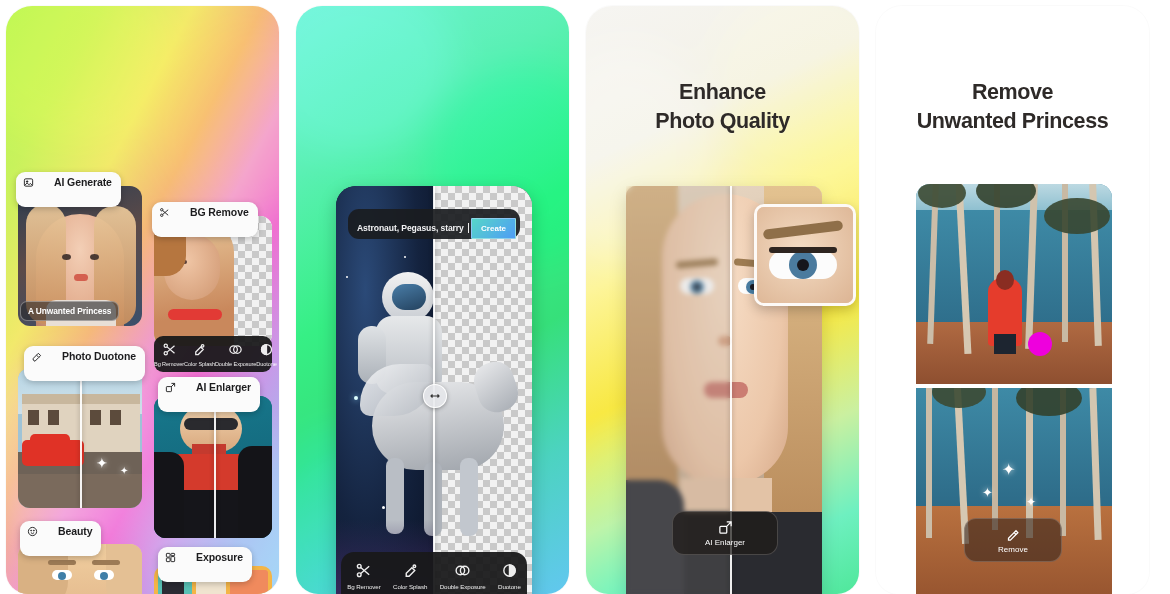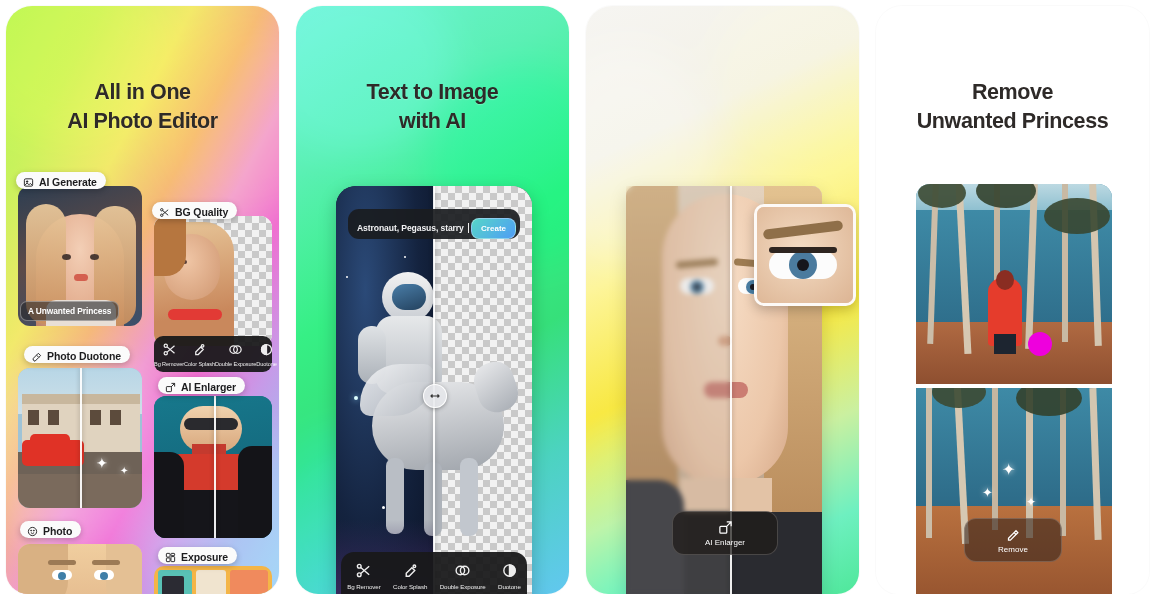--- a/index.html
+++ b/index.html
@@ -28,21 +28,21 @@
     letter-spacing:-0.4px;padding:0 8px;box-sizing:border-box;
     text-shadow:0 1px 1px rgba(255,255,255,.25);
   }
   .headline .l2{display:block;}
 
   
   .art{position:absolute;overflow:hidden;}
   .rc{border-radius:12px;}
   .chip{
     position:absolute;background:#fbfbfb;border-radius:9px;
-    padding:5px 9px 1px 7px;display:flex;align-items:center;gap:5px;
+    padding:5px 9px 19px 7px;display:flex;align-items:center;gap:20px;
     font-size:10.5px;font-weight:bold;color:#1c1c1e;
     box-shadow:0 2px 6px rgba(0,0,0,.22);white-space:nowrap;
     letter-spacing:-0.1px;z-index:8;
   }
   .chip svg{width:11px;height:11px;flex:0 0 auto;display:block;}
   .chip .lbl{line-height:1;}
 
   .checker{
     background-image:
       linear-gradient(45deg,#c9c9c9 25%,transparent 25%,transparent 75%,#c9c9c9 75%),
@@ -74,21 +74,21 @@
   .promptbar{
     position:absolute;background:rgba(26,28,32,.92);border-radius:11px;
     display:flex;align-items:center;justify-content:space-between;
     padding:8px 4px 0 9px;z-index:9;
   }
   .promptbar .ptext{color:#f2f2f4;font-size:8.6px;font-weight:bold;letter-spacing:-0.1px;
                     white-space:nowrap;overflow:hidden;}
   .promptbar .caret{display:inline-block;width:1px;height:10px;background:#eee;
                     margin-left:3px;vertical-align:middle;}
   .createbtn{background:linear-gradient(135deg,#56d6c8,#4f9df5);color:#fff;
-             font-size:8px;font-weight:bold;border-radius:8px;padding:5px 9px;
+             font-size:8px;font-weight:bold;border-radius:1px;padding:5px 9px;
              white-space:nowrap;border:1px solid rgba(255,255,255,.35);}
 
   .smallprompt{
     position:absolute;background:rgba(40,40,44,.62);border:1px solid rgba(255,255,255,.35);
     border-radius:7px;color:#fff;font-size:8.4px;font-weight:bold;
     padding:4px 7px;z-index:9;white-space:nowrap;letter-spacing:-0.1px;
   }
 
   .slider-handle{
     position:absolute;width:22px;height:22px;border-radius:50%;
@@ -111,24 +111,20 @@
   <div class="panel">
     <div class="bg" style="background:
            linear-gradient(118deg,#b3f555 0%,#c8f25c 16%,#f2e96a 32%,#f5b878 44%,#f09ad0 56%,#ef6fd0 66%,#c79ae8 78%,#a7b6ee 88%,#9fd0f5 100%);"></div>
     <div class="bg2" style="mix-blend-mode:soft-light;opacity:.6;">
       <div class="blob" style="left:-40px;top:-40px;width:210px;height:180px;background:#d8ff7a;"></div>
       <div class="blob" style="right:-50px;top:10px;width:180px;height:200px;background:#ffb36b;"></div>
       <div class="blob" style="left:-30px;bottom:40px;width:200px;height:200px;background:#cdbbff;"></div>
       <div class="blob" style="right:-40px;bottom:-20px;width:190px;height:190px;background:#9fd9ff;"></div>
     </div>
 
-    <div class="headline">
-      <span>All in One</span>
-      <span class="l2">AI Photo Editor</span>
-    </div>
 
     <div class="art rc" style="left:12px;top:180px;width:124px;height:140px;
                 background:linear-gradient(160deg,#2d3e52,#5c4a48 45%,#3a4f6b);">
       <div style="position:absolute;left:18px;top:28px;width:88px;height:120px;border-radius:44px 44px 0 0;
                   background:radial-gradient(ellipse at 50% 30%,#f3cfb6,#e2ab8c 55%,#b97e63);"></div>
       <div style="position:absolute;left:8px;top:18px;width:40px;height:120px;border-radius:20px;
                   background:linear-gradient(180deg,#e8c79a,#c98f5e);opacity:.95;"></div>
       <div style="position:absolute;right:6px;top:20px;width:42px;height:120px;border-radius:20px;
                   background:linear-gradient(180deg,#e8c79a,#c98f5e);opacity:.95;"></div>
       <div style="position:absolute;left:44px;top:68px;width:9px;height:6px;border-radius:50%;background:#4a3a33;"></div>
@@ -157,21 +153,21 @@
       <div style="position:absolute;left:22px;top:44px;width:11px;height:4px;border-radius:3px;background:#5a4038;"></div>
       <div style="position:absolute;left:14px;bottom:26px;width:54px;height:11px;border-radius:6px;background:#e23a35;"></div>
       <div style="position:absolute;left:-2px;top:0;width:34px;height:60px;background:#b6763f;border-radius:0 0 20px 0;"></div>
     </div>
     <div class="chip" style="left:146px;top:196px;">
       <svg viewBox="0 0 24 24" fill="none" stroke="#1c1c1e" stroke-width="2">
         <circle cx="6" cy="6" r="2.6"></circle>
           <circle cx="6" cy="18" r="2.6"></circle>
         <path d="M8.1 7.8L20 18M8.1 16.2L20 6"></path>
       </svg>
-      <span class="lbl">BG Quality</span>
+      <span class="lbl">BG Remove</span>
     </div>
 
     <div class="toolbar" style="left:148px;top:330px;width:118px;height:36px;border-radius:9px;">
       <div class="tool">
         <svg viewBox="0 0 24 24" fill="none" stroke="#fff" stroke-width="2">
           <circle cx="6" cy="6" r="2.6"></circle>
             <circle cx="6" cy="18" r="2.6"></circle>
             <path d="M8.1 7.8L20 18M8.1 16.2L20 6"></path>
         </svg>
         <span class="tlbl">Bg Remover</span>
@@ -254,21 +250,21 @@
       <div style="position:absolute;left:30px;top:16px;width:28px;height:5px;border-radius:4px;background:#9c7a55;"></div>
       <div style="position:absolute;left:74px;top:16px;width:28px;height:5px;border-radius:4px;background:#9c7a55;"></div>
     </div>
     <div class="chip" style="left:14px;top:515px;">
       <svg viewBox="0 0 24 24" fill="none" stroke="#1c1c1e" stroke-width="2">
         <circle cx="12" cy="12" r="9"></circle>
           <circle cx="9" cy="10" r="1" fill="#1c1c1e"></circle>
         <circle cx="15" cy="10" r="1" fill="#1c1c1e"></circle>
           <path d="M8.5 14.5a4.5 4.5 0 007 0"></path>
       </svg>
-      <span class="lbl">Photo</span>
+      <span class="lbl">Beauty</span>
     </div>
 
     <div class="art rc" style="left:148px;top:560px;width:118px;height:34px;border-radius:10px 10px 0 0;background:#f4b547;">
       <div style="position:absolute;left:4px;top:4px;width:34px;height:34px;background:#59c1b5;border-radius:3px;"></div>
       <div style="position:absolute;left:42px;top:4px;width:30px;height:34px;background:#f0e4cf;border-radius:3px;"></div>
       <div style="position:absolute;left:76px;top:4px;width:38px;height:34px;background:#f08a5d;border-radius:3px;"></div>
       <div style="position:absolute;left:8px;top:10px;width:22px;height:22px;background:#2b2b33;border-radius:2px;"></div>
     </div>
     <div class="chip" style="left:152px;top:541px;">
       <svg viewBox="0 0 24 24" fill="none" stroke="#1c1c1e" stroke-width="2">
@@ -282,24 +278,20 @@
   </div>
 
   <div class="panel">
     <div class="bg" style="background:linear-gradient(150deg,#6ff3d4 0%,#5bf0b4 22%,#36ef85 45%,#36e07a 62%,#4cd3c0 80%,#62c7f0 100%);"></div>
     <div class="bg2" style="mix-blend-mode:soft-light;opacity:.55;">
       <div class="blob" style="left:-40px;top:-30px;width:200px;height:180px;background:#9ffff0;"></div>
       <div class="blob" style="right:-50px;top:60px;width:190px;height:200px;background:#2bff7a;"></div>
       <div class="blob" style="left:-40px;bottom:-30px;width:210px;height:200px;background:#6fd6ff;"></div>
     </div>
 
-    <div class="headline">
-      <span>Text to Image</span>
-      <span class="l2">with AI</span>
-    </div>
 
     <div class="art" style="left:40px;top:180px;width:196px;height:414px;border-radius:20px 20px 0 0;
                 background:#101a2c;box-shadow:0 6px 18px rgba(0,0,0,.22);">
 
       <div style="position:absolute;left:0;top:0;width:98px;height:414px;
                   background:radial-gradient(ellipse at 30% 25%,#2b4a78,#14233f 55%,#0b1326);"></div>
       <div style="position:absolute;left:10px;top:90px;width:2px;height:2px;background:#fff;border-radius:50%;"></div>
       <div style="position:absolute;left:34px;top:140px;width:3px;height:3px;background:#fff;border-radius:50%;"></div>
       <div style="position:absolute;left:68px;top:70px;width:2px;height:2px;background:#fff;border-radius:50%;"></div>
       <div style="position:absolute;left:18px;top:210px;width:4px;height:4px;background:#dff;border-radius:50%;box-shadow:0 0 6px #9df;"></div>
@@ -379,20 +371,24 @@
   </div>
 
   <div class="panel">
     <div class="bg" style="background:linear-gradient(155deg,#f6f5f2 0%,#f3f1e6 22%,#fdf59a 40%,#f8e842 58%,#caf0a0 74%,#6ef0c0 88%,#4fe79a 100%);"></div>
     <div class="bg2" style="mix-blend-mode:soft-light;opacity:.55;">
       <div class="blob" style="right:-40px;top:-20px;width:190px;height:200px;background:#fff45a;"></div>
       <div class="blob" style="left:-50px;top:40px;width:180px;height:220px;background:#ffffff;"></div>
       <div class="blob" style="left:-40px;bottom:-30px;width:210px;height:200px;background:#3cffb0;"></div>
     </div>
 
+    <div class="headline">
+      <span>Enhance</span>
+      <span class="l2">Photo Quality</span>
+    </div>
 
     <div class="art" style="left:40px;top:180px;width:196px;height:414px;border-radius:10px 10px 0 0;
                 background:#d7c4ae;box-shadow:0 6px 18px rgba(0,0,0,.15);">
       <div style="position:absolute;inset:0;background:linear-gradient(165deg,#e8d7c3,#cbb399 60%,#9e8a76);"></div>
 
       <div style="position:absolute;left:-10px;top:0;width:62px;height:414px;
                   background:linear-gradient(180deg,#d9b584,#a8794a);"></div>
       <div style="position:absolute;right:-14px;top:0;width:72px;height:414px;
                   background:linear-gradient(180deg,#e3c290,#b08050);"></div>
 

